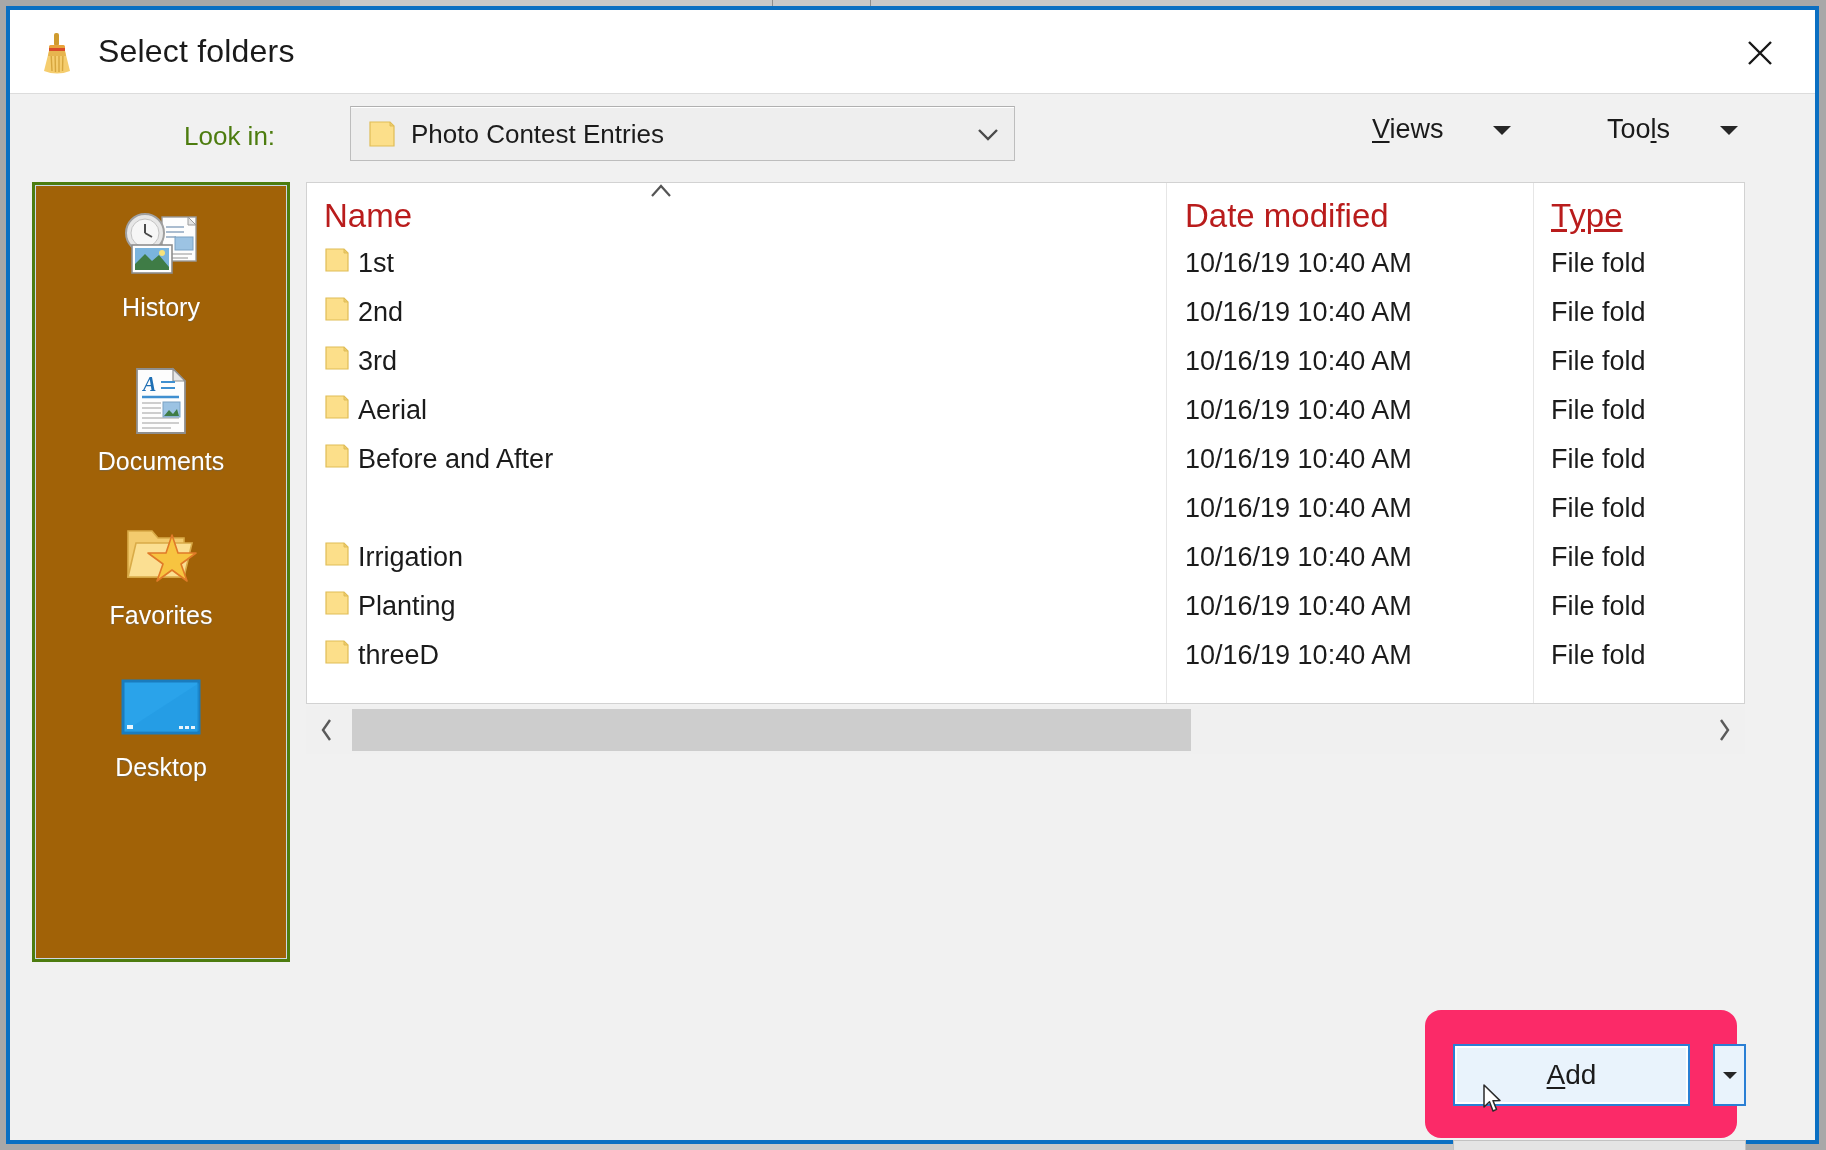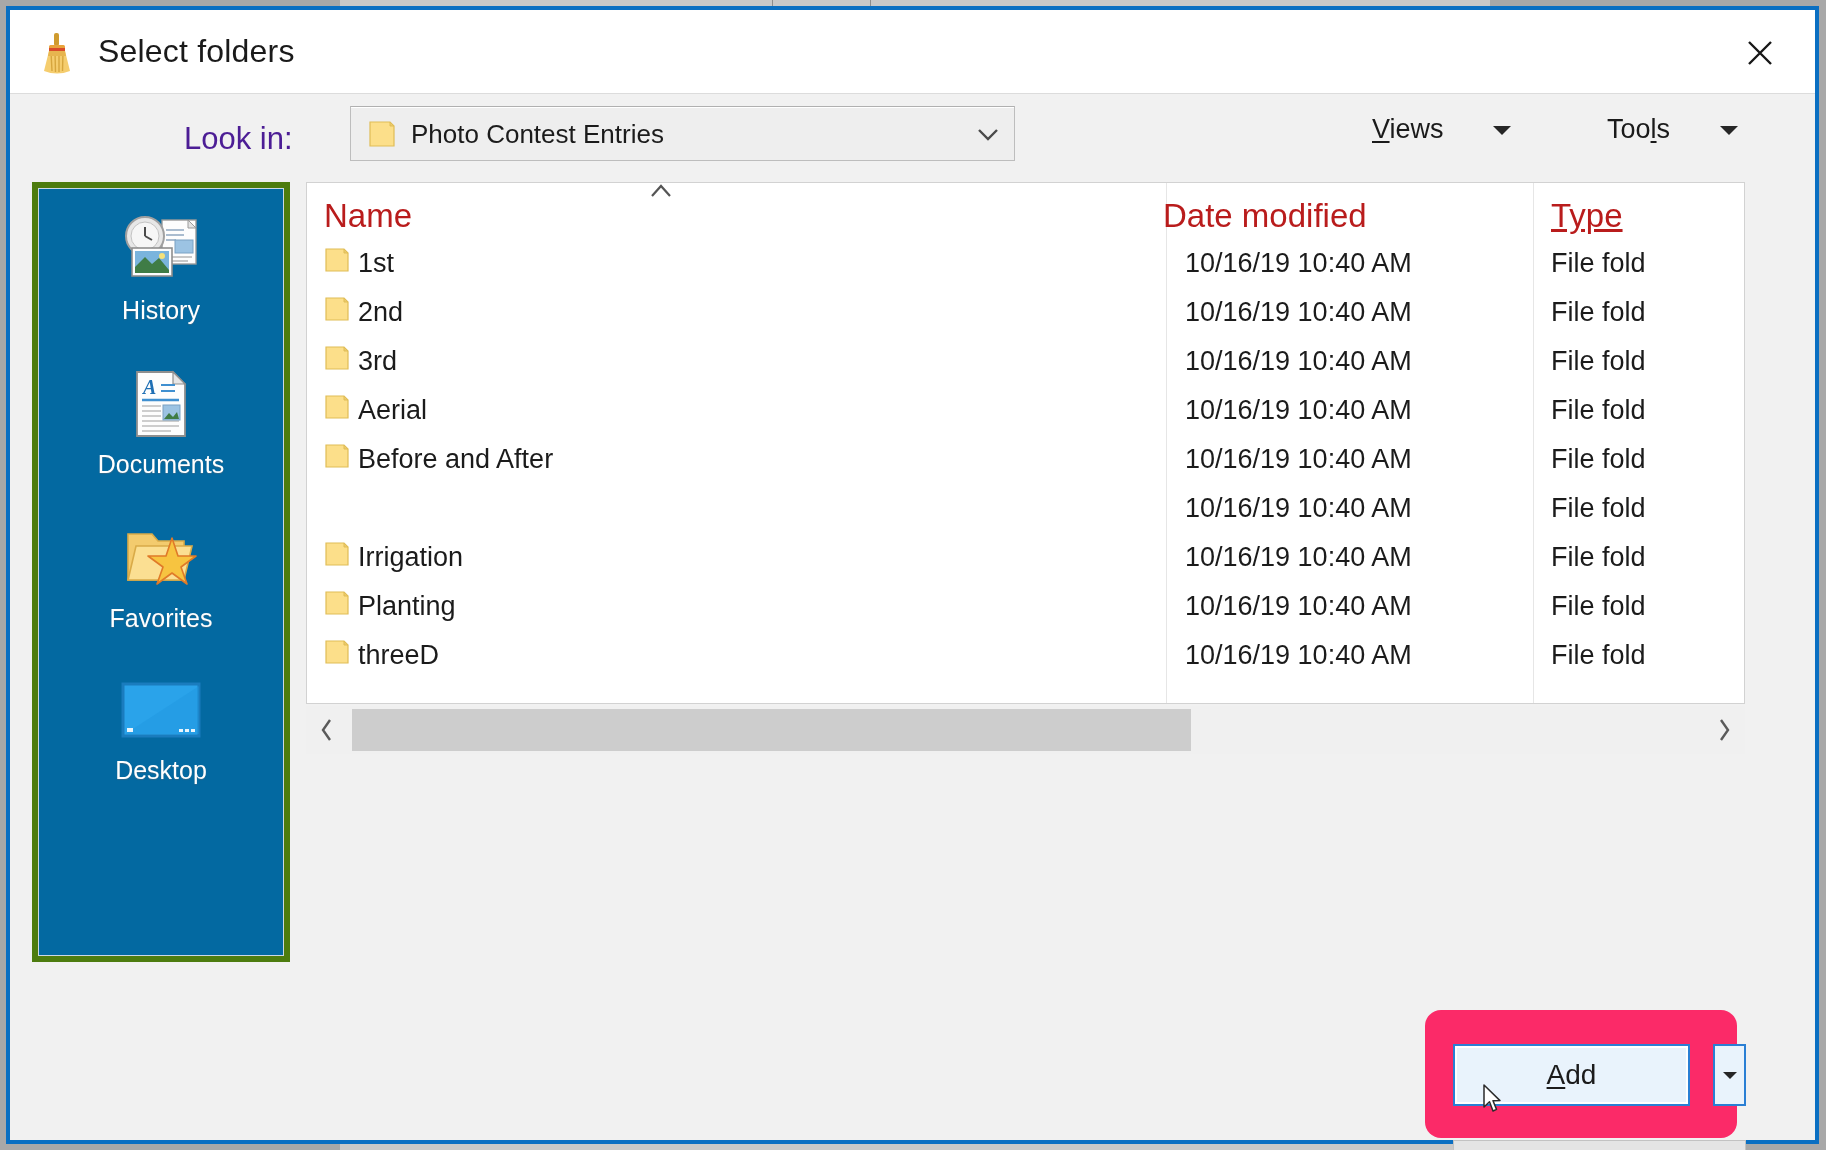--- a/index.html
+++ b/index.html
@@ -100,22 +100,22 @@
     bottom: 0;
     background: #f1f1f1;
     border-top: 1px solid #dcdcdc;
   }
 
   
   #lookin-label {
     position: absolute;
     left: 174px;
     top: 27px;
-    font-size: 31px;
-    color: #4c1d95;
+    font-size: 26px;
+    color: #4d7c0f;
   }
   #lookin-combo {
     position: absolute;
     left: 340px;
     top: 12px;
     width: 665px;
     height: 55px;
     box-sizing: border-box;
     background: #eeeeee;
     border: 1px solid #bdbdbd;
@@ -178,22 +178,22 @@
   .ul { text-decoration: underline; text-underline-offset: 3px; }
 
   
   #places-bar {
     position: absolute;
     left: 22px;
     top: 88px;
     width: 258px;
     height: 780px;
     box-sizing: border-box;
-    background: #0369a1;
-    border: 6px solid #4d7c0f;
+    background: #a16207;
+    border: 3px solid #4d7c0f;
     box-shadow: inset 0 0 0 1px #cbd8e5;
   }
   .place-item {
     position: absolute;
     left: 0;
     width: 100%;
     text-align: center;
     cursor: default;
   }
   .place-icon {
@@ -241,21 +241,21 @@
   }
   .col-head {
     position: absolute;
     top: 14px;
     font-size: 33px;
     color: #b91c1c;
     cursor: default;
     white-space: nowrap;
   }
   #head-name   { left: 17px; }
-  #head-date   { left: 856px; text-align: center; }
+  #head-date   { left: 878px; text-align: center; }
   #head-type   { left: 1244px; text-decoration: underline; }
   #sort-chevron {
     position: absolute;
     left: 340px;
     top: -4px;
     width: 28px; height: 24px;
   }
 
   #rows-area {
     position: absolute;

